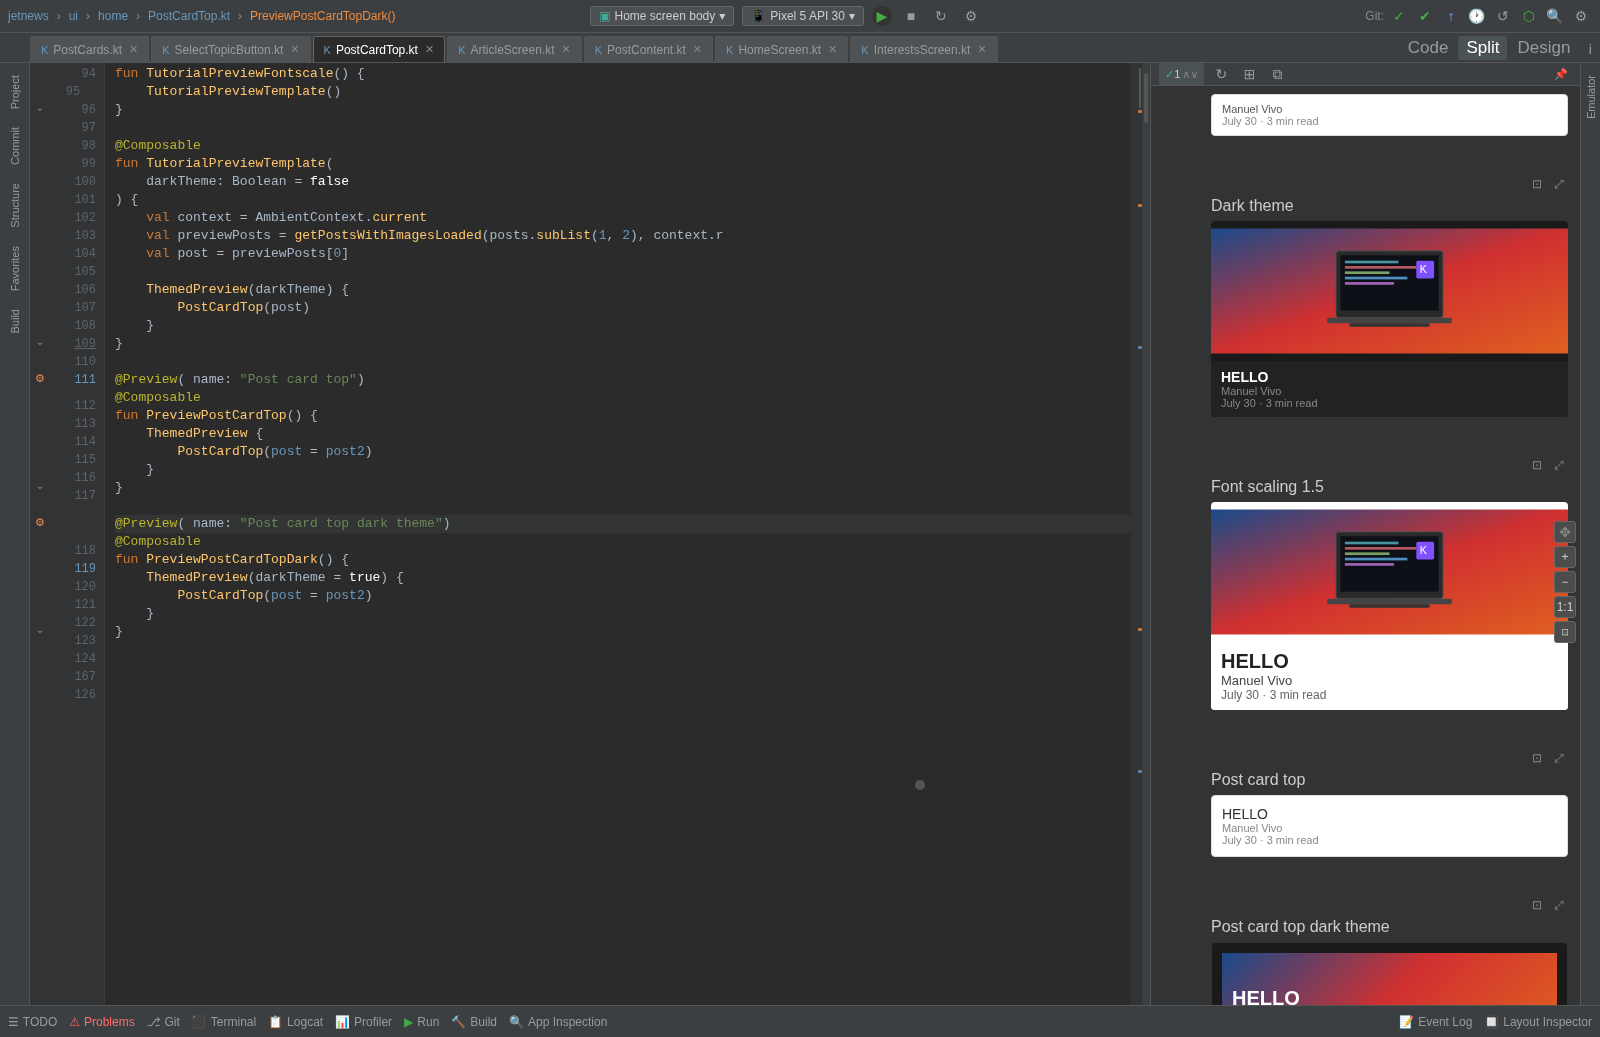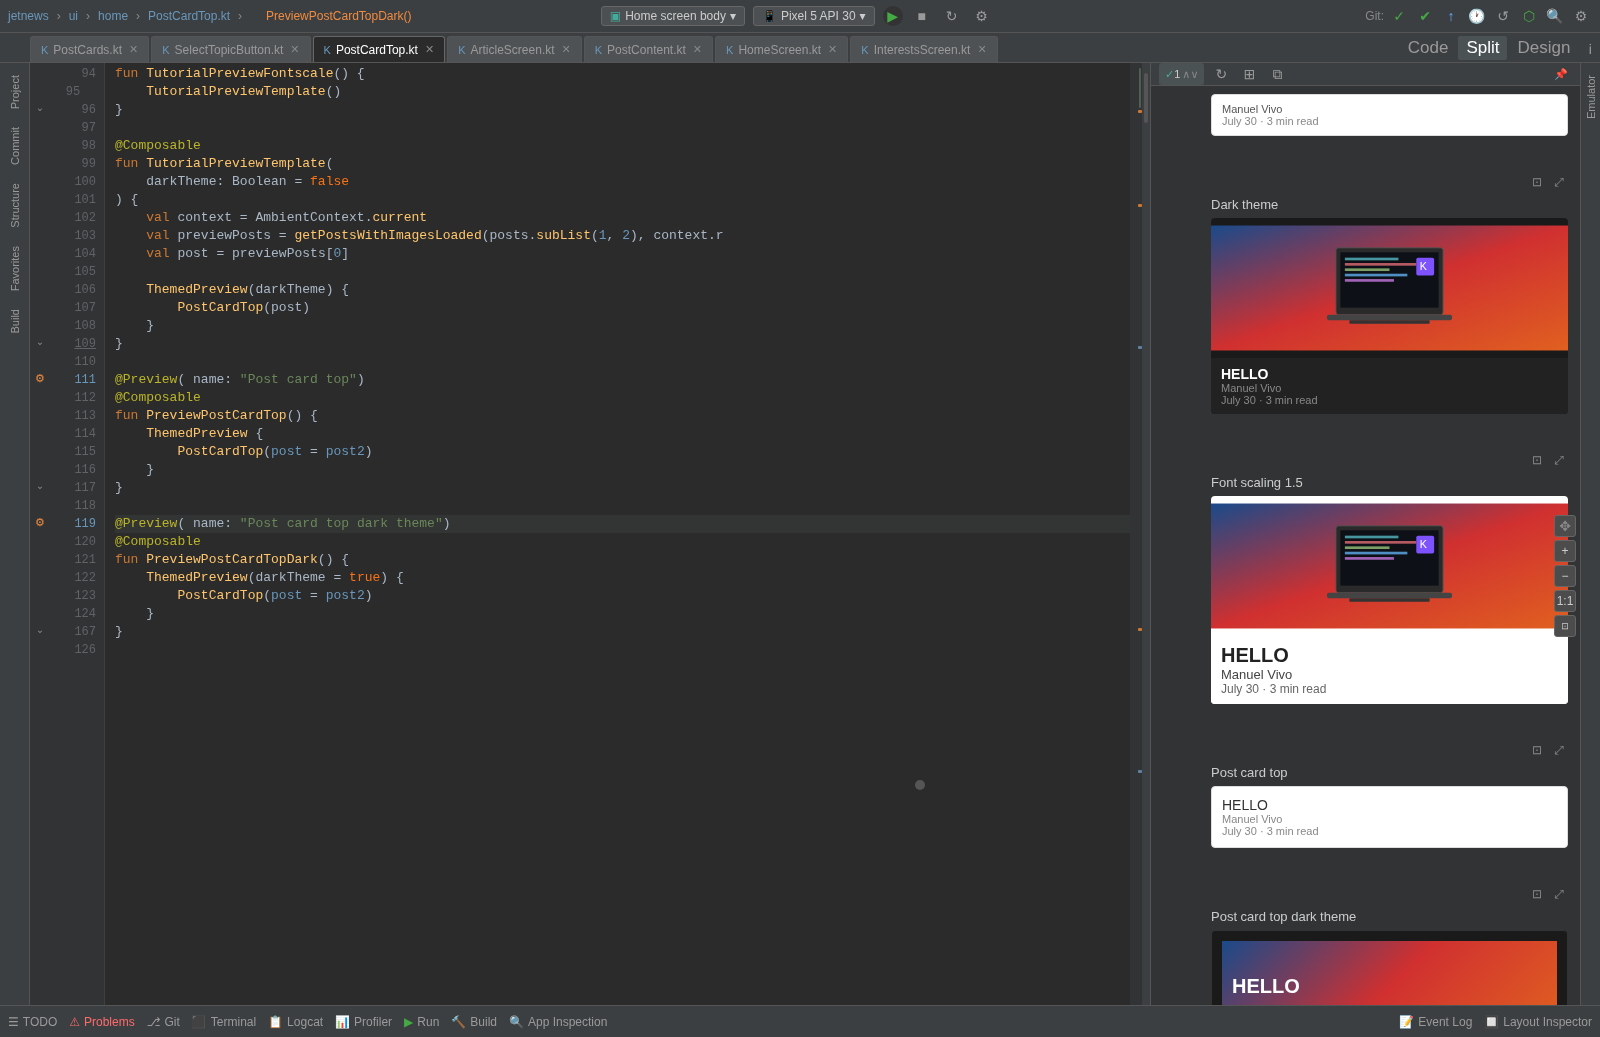--- a/index.html
+++ b/index.html
@@ -20,21 +20,21 @@
       border-bottom: 1px solid #555;
       display: flex;
       align-items: center;
       padding: 0 8px;
       gap: 6px;
       font-size: 12px;
       color: #bbb;
     }
     .breadcrumb-item { color: #6897bb; cursor: pointer; }
     .breadcrumb-sep { color: #888; margin: 0 2px; }
-    .breadcrumb-active { color: #f08b40; margin-left: 16px; }
+    .breadcrumb-active { color: #f08b40; }
     .top-bar-center {
       margin-left: auto;
       margin-right: auto;
       display: flex;
       align-items: center;
       gap: 8px;
     }
     .top-dropdown {
       background: #4c5052;
       border: 1px solid #666;
@@ -178,21 +178,21 @@
 
     
     .kw { color: #cc7832; }
     .fn { color: #ffc66d; }
     .cl { color: #a9b7c6; }
     .st { color: #6a8759; }
     .an { color: #bbb529; }
     .va { color: #a9b7c6; }
     .num { color: #6897bb; }
     .pu { color: #a9b7c6; }
-    .bo { color: #f97316; }
+    .bo { color: #ffffff; }
 
     
     #preview-panel {
       width: 430px;
       background: #313335;
       border-left: 1px solid #555;
       display: flex;
       flex-direction: column;
       overflow: hidden;
     }
@@ -231,21 +231,21 @@
       margin-bottom: 16px;
       padding-left: 48px;
     }
     .preview-section-header {
       display: flex;
       align-items: center;
       justify-content: space-between;
       margin-bottom: 6px;
     }
     .preview-section-title {
-      font-size: 13px;
+      font-size: 16px;
       color: #ccc;
       margin-top: 45px;
     }
     .preview-section-actions {
       display: flex;
       gap: 4px;
     }
     .preview-action-btn {
       width: 18px;
       height: 18px;
@@ -568,27 +568,27 @@
         <div style="height:18px;">102</div>
         <div style="height:18px;">103</div>
         <div style="height:18px;">104</div>
         <div style="height:18px;font-family:Liberation Mono, monospace;">105</div>
         <div style="height:18px;">106</div>
         <div style="height:18px;">107</div>
         <div style="height:18px;">108</div>
         <div style="height:18px;text-decoration:underline;">109</div>
         <div style="height:18px;">110</div>
         <div style="height:18px; color:#6897bb;">111</div>
-        <div style="height:18px;">112</div>
+        <div style="height:18px;margin-top:8px;">112</div>
         <div style="height:18px;">113</div>
         <div style="height:18px;">114</div>
         <div style="height:18px;">115</div>
         <div style="height:18px;">116</div>
         <div style="height:18px;">117</div>
-        <div style="height:18px;">118</div>
+        <div style="height:18px;margin-top:37px;">118</div>
         <div style="height:18px; color:#6897bb;">119</div>
         <div style="height:18px;">120</div>
         <div style="height:18px;">121</div>
         <div style="height:18px;">122</div>
         <div style="height:18px;">123</div>
         <div style="height:18px;">124</div>
         <div style="height:18px;">167</div>
         <div style="height:18px;">126</div>
       </div>
 

